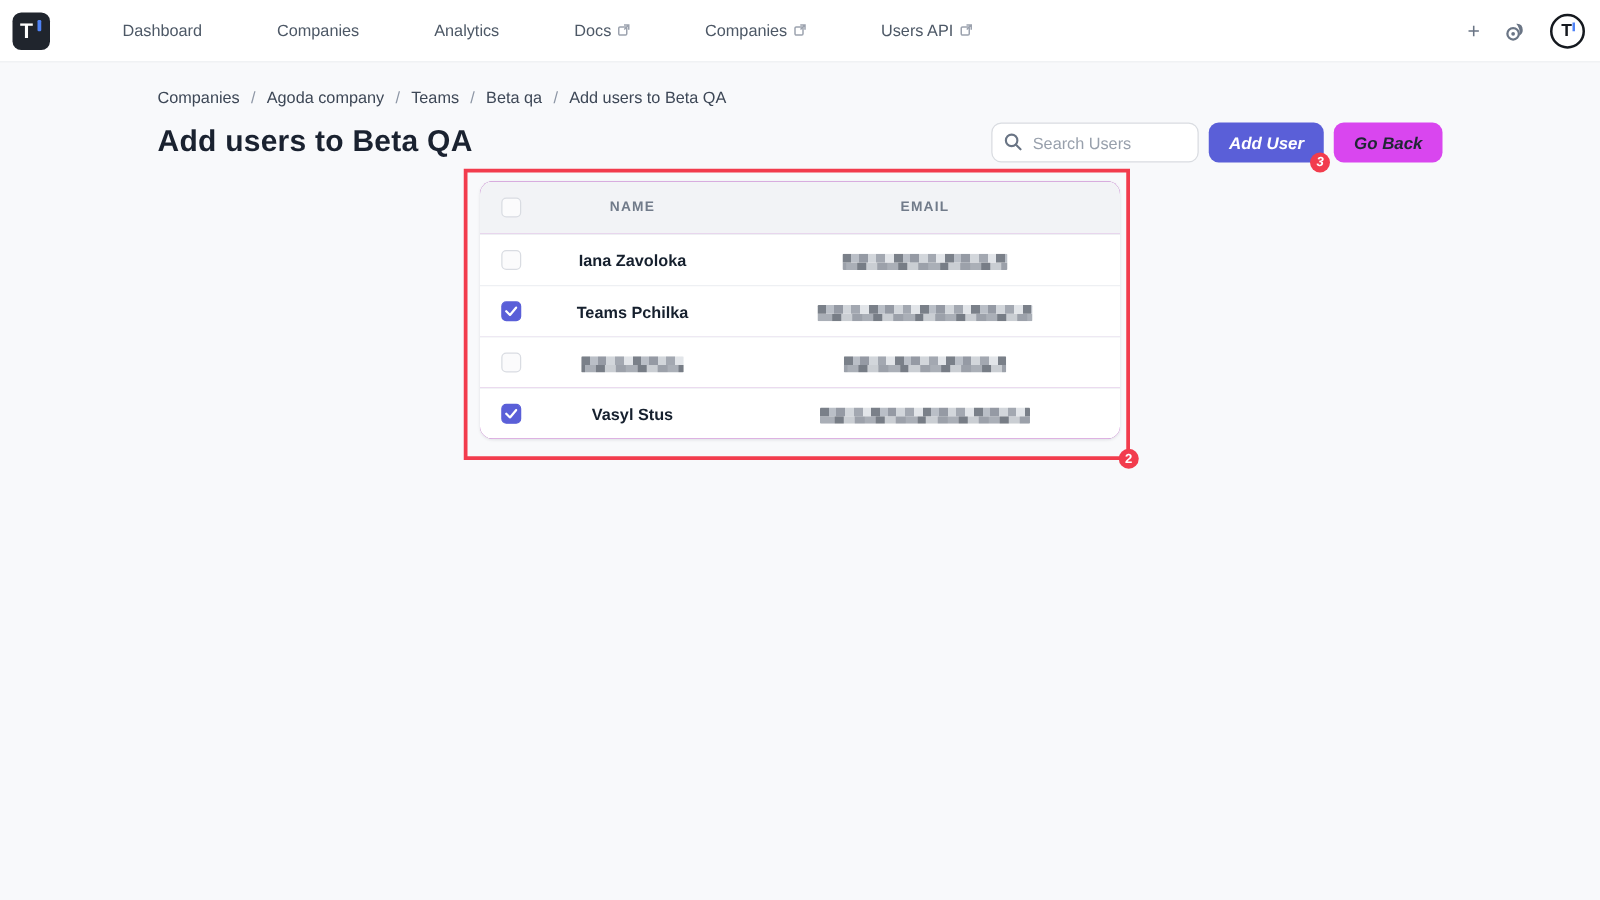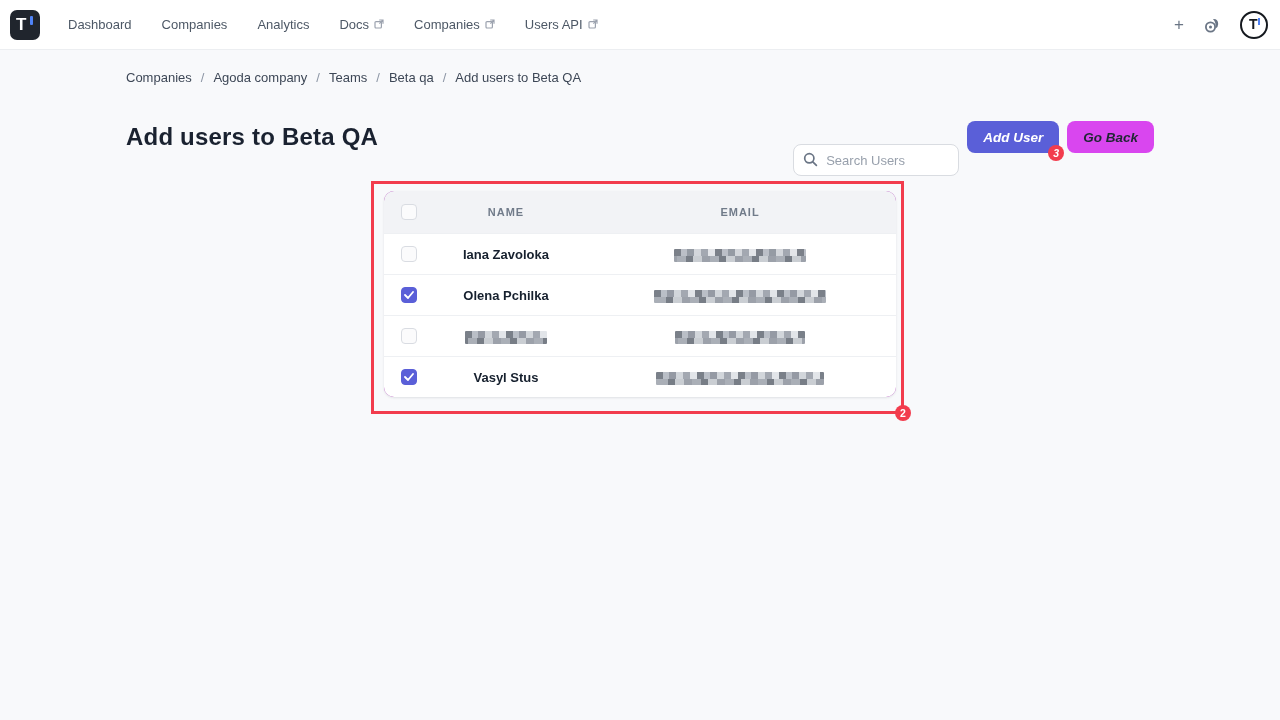--- a/index.html
+++ b/index.html
@@ -23,21 +23,21 @@
     position:absolute; left:6px; top:5px; color:#ffffff;
     font-weight:bold; font-size:17px; line-height:19px;
   }
   .logo .t-accent {
     position:absolute; right:7px; top:6px; width:3px; height:9px;
     background:#4f83f7; border-radius:1px;
   }
   .nav { display:flex; align-items:center; gap:30px; margin-left:28px; }
   .nav-item {
     font-size:13px; color:#4d5866; cursor:pointer; display:flex;
-    align-items:flex-start; gap:5px; white-space:nowrap;
+    align-items:flex-start; gap:5px; white-space:nowrap;margin-left:30px;
   }
   .ext-icon { width:10px; height:10px; opacity:.75; }
   .topbar-right { margin-left:auto; display:flex; align-items:center; gap:18px; }
   .plus-icon { font-size:17px; color:#6a7585; cursor:pointer; line-height:1; }
   .support-icon { width:20px; height:20px; cursor:pointer; }
   .avatar {
     width:28px; height:28px; border-radius:50%; background:#ffffff;
     border:2px solid #15191f; position:relative; cursor:pointer;
   }
   .avatar .t-glyph {
@@ -52,21 +52,21 @@
     margin-top:20px; font-size:13px; color:#3d4756;
     display:flex; align-items:center; gap:9px; flex-wrap:nowrap;
   }
   .crumb { cursor:pointer; white-space:nowrap; }
   .crumb-sep { color:#8d96a5; cursor:default; }
   .title-row {
     margin-top:13px; display:flex; align-items:center; justify-content:space-between;
   }
   .page-title { font-size:24px; font-weight:bold; color:#1a2230; letter-spacing:.2px; }
   .toolbar { display:flex; align-items:center; gap:8px; }
-  .search-wrap { position:relative;margin-top:46px; }
+  .search-wrap { position:relative; }
   .search-input {
     width:166px; height:32px; border:1px solid #d9dce1; border-radius:8px;
     background:#ffffff; padding:0 10px 0 32px; font-size:13px; color:#1a2230;
     font-family:"Liberation Sans", sans-serif; outline:none;
   }
   .search-input::placeholder { color:#98a0ac; }
   .search-icon { position:absolute; left:10px; top:8px; width:15px; height:15px; }
   .btn {
     height:32px; border:none; border-radius:8px; padding:0 16px;
     font-size:13.5px; font-weight:bold; font-family:"Liberation Sans", sans-serif;
@@ -233,21 +233,21 @@
               <div class="cell"><span class="redact" style="width: 132px;"></span></div>
             </div>
             <div class="row">
               <div class="cb-cell">
                 <div class="cb checked">
                   <svg width="10" height="8" viewBox="0 0 10 8">
                     <path d="M1 4 4 7 9 1" fill="none" stroke="#ffffff" stroke-width="1.8" stroke-linecap="round" stroke-linejoin="round"></path>
                   </svg>
                 </div>
               </div>
-              <div class="cell">Olena Pchilka</div>
+              <div class="cell">Teams Pchilka</div>
               <div class="cell"><span class="redact" style="width: 172px;"></span></div>
             </div>
             <div class="row">
               <div class="cb-cell">
                 <div class="cb"></div>
               </div>
               <div class="cell"><span class="redact" style="width: 82px;"></span></div>
               <div class="cell"><span class="redact" style="width: 130px;"></span></div>
             </div>
             <div class="row">

